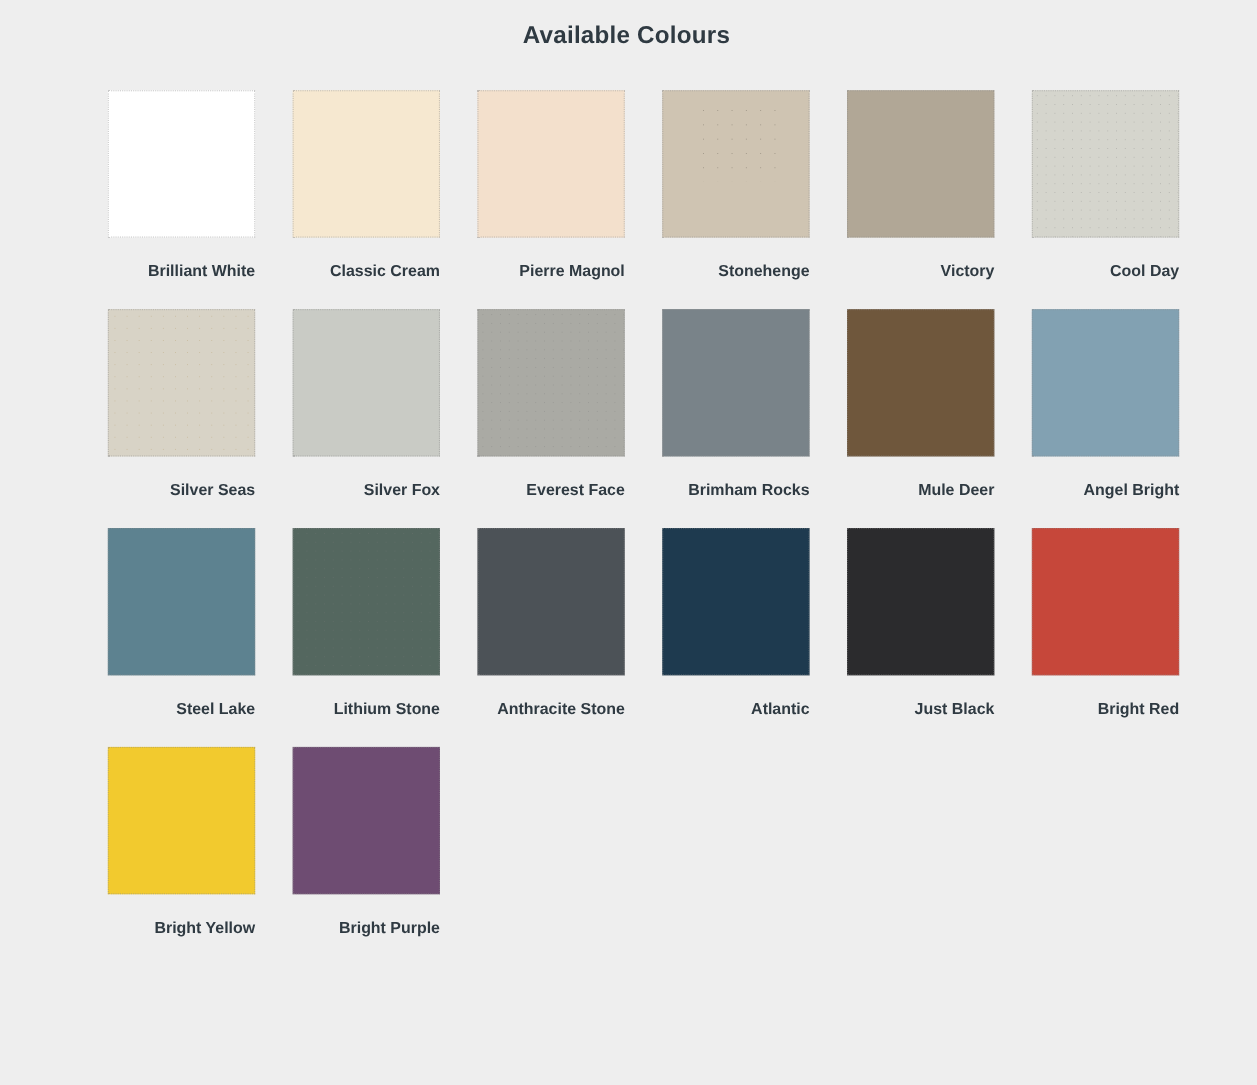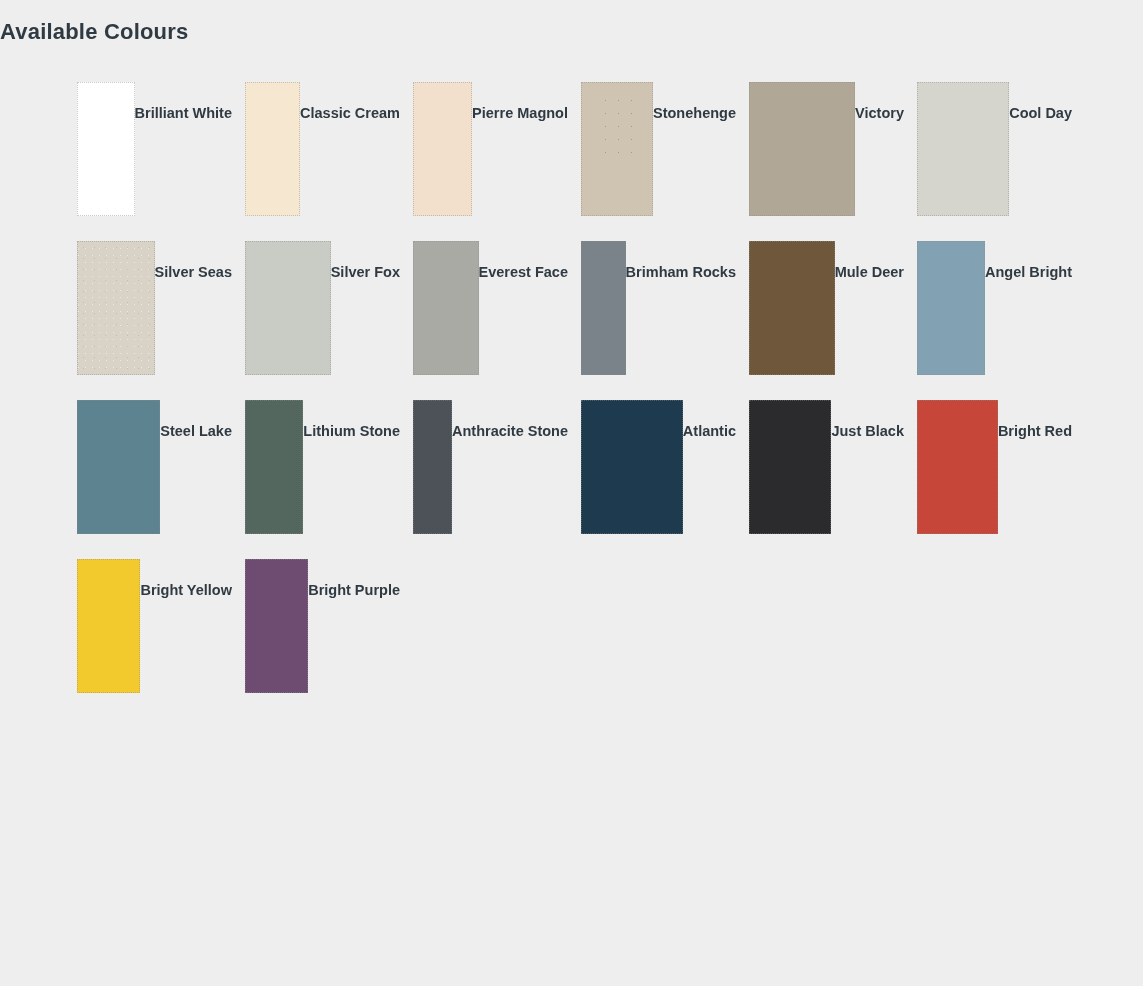--- a/index.html
+++ b/index.html
@@ -13,20 +13,21 @@
     font-family: "Liberation Sans", sans-serif;
     overflow: hidden;
   }
   .page {
     width: 1143px;
     height: 986px;
     position: relative;
     box-sizing: border-box;
   }
   .page-title {
+    text-align: center;
     font-size: 22px;
     font-weight: bold;
     color: #2f3a42;
     letter-spacing: 0.2px;
     margin: 0;
     padding-top: 19px;
     padding-right: 4px;
   }
   .swatch-grid {
     margin: 0;
@@ -36,22 +37,22 @@
     left: 77px;
     width: 974px;
     display: grid;
     grid-template-columns: repeat(6, 134px);
     grid-column-gap: 34px;
     grid-row-gap: 25px;
   }
   .swatch-cell {
     width: 155px;
     display: flex;
-    flex-direction: row;
-    align-items: flex-start;
+    flex-direction: column;
+    align-items: flex-end;
   }
   .swatch-chip {
     width: 134px;
     height: 134px;
     box-sizing: border-box;
     border: 1px dotted rgba(140, 140, 140, 0.45);
     position: relative;
   }
   .swatch-chip.tex-speckle::after,
   .swatch-chip.tex-fine::after,

